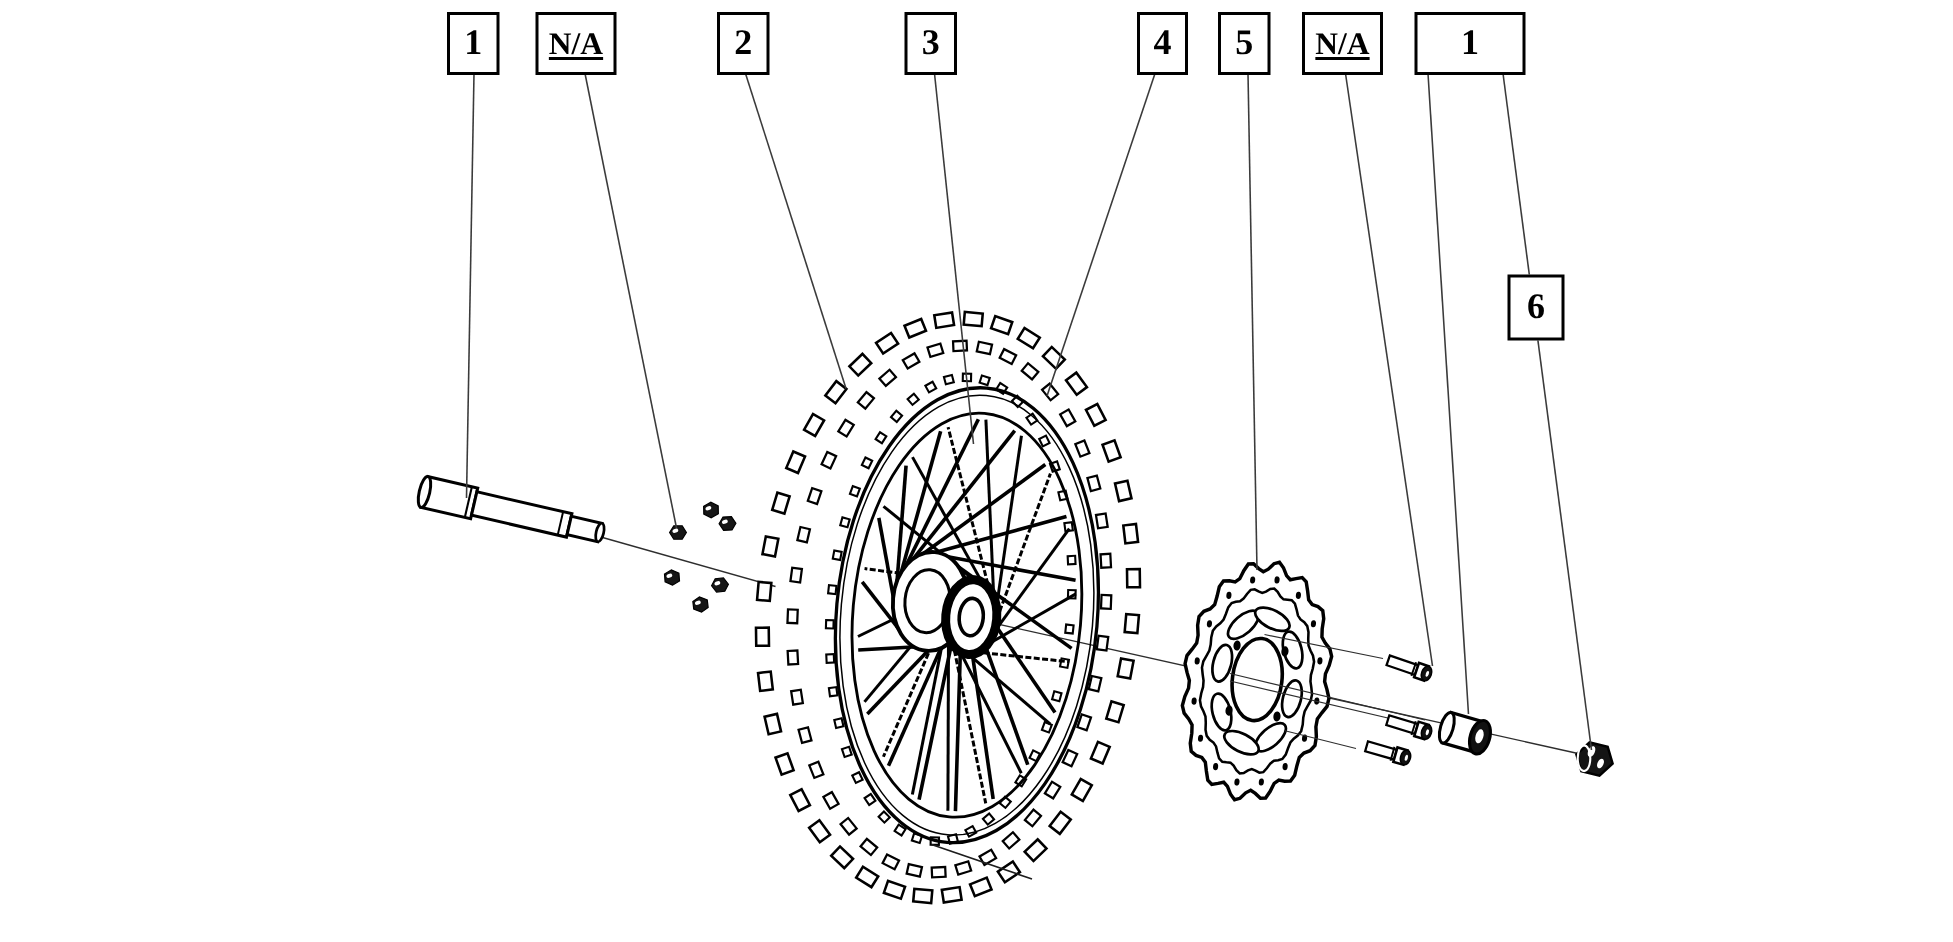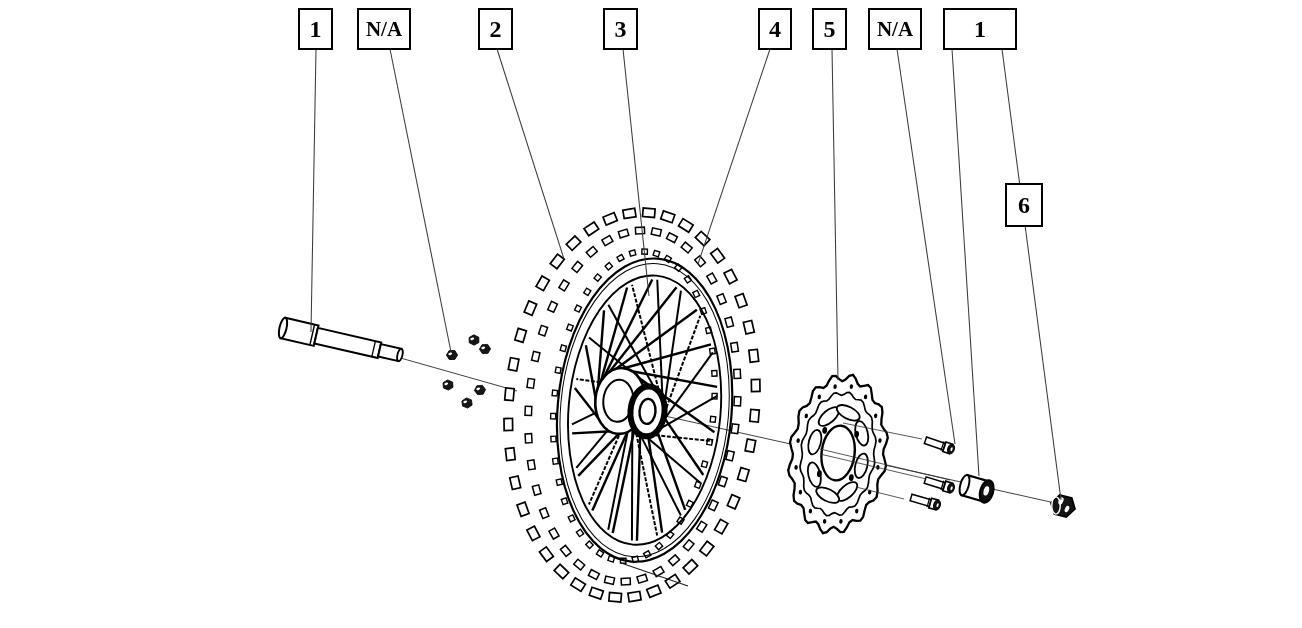--- a/index.html
+++ b/index.html
@@ -2,21 +2,21 @@
 <html><head>
 <meta charset="utf-8">
 <style>
   html,body{margin:0;padding:0;background:#ffffff;}
   #stage{position:relative;width:1302px;height:628px;background:#fff;overflow:hidden;
          font-family:"Liberation Serif", serif;}
   #art{position:absolute;left:0;top:0;}
   .callout{position:absolute;box-sizing:border-box;border:2.6px solid #000;background:#fff;
            display:flex;align-items:center;justify-content:center;
            font-weight:700;font-size:24px;color:#000;letter-spacing:0;line-height:1;}
-  .callout.na{font-size:21px;}
+  .callout.na{font-size:21px;text-decoration:underline;}
 </style>
 </head>
 <body>
 
 <div id="stage">
   <svg id="art" width="1302" height="628" viewBox="0 0 1302 628">
     <g id="g-center">
         <line x1="397" y1="357" x2="517" y2="391" stroke="#2e2e2e" stroke-width="0.9" fill="none"></line>
         <line x1="656" y1="414" x2="1055" y2="503" stroke="#2e2e2e" stroke-width="0.9" fill="none"></line>
       </g>

